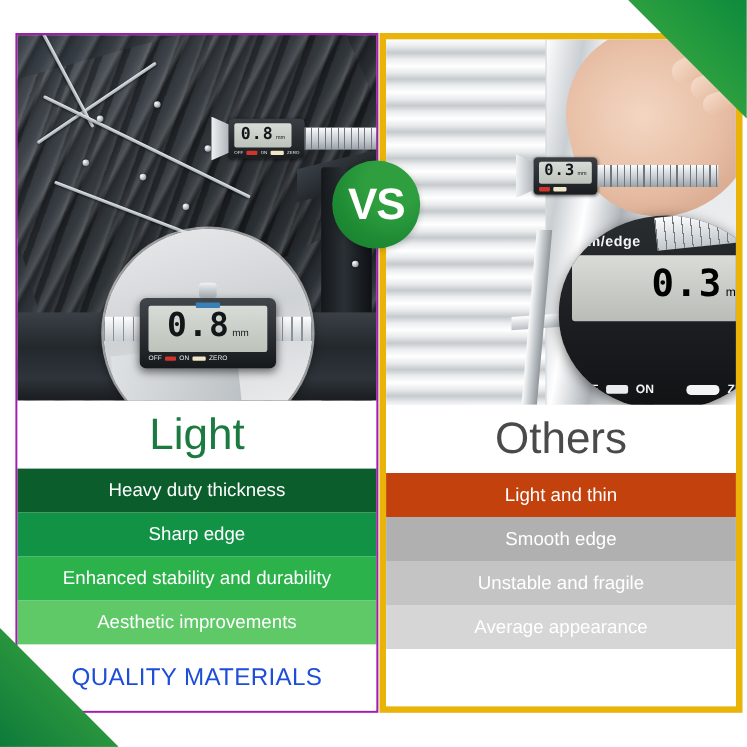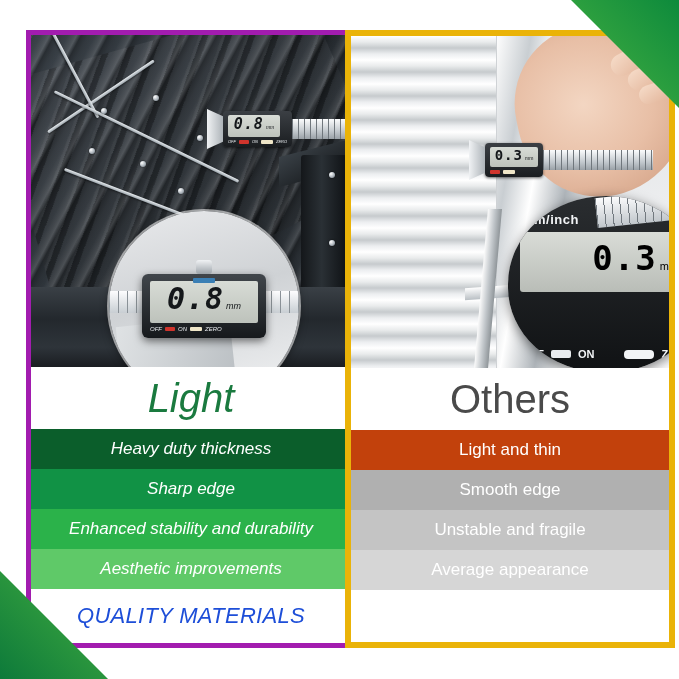--- a/index.html
+++ b/index.html
@@ -30,21 +30,21 @@
 
   .panel {
     position:absolute;
     top:30px;
     width:330px;
     height:618px;
     background:#fff;
     display:flex;
     flex-direction:column;
   }
-  .panel-left  { left:26px;  border:5px solid #a21caf;font-style:italic; }
+  .panel-left  { left:14px;  border:2px solid #a21caf; }
   .panel-right { left:345px; border:6px solid #eab308; }
 
   
   .photo {
     position:relative;
     height:332px;
     overflow:hidden;
     flex:none;
   }
   .photo-left {
@@ -422,21 +422,21 @@
           <div class="cal-btns">
             <i class="sw-red"></i>
             <i class="sw-cream"></i>
           </div>
         </div>
         <div class="cal-rule" style="width:110px"></div>
       </div>
 
       <div class="magnifier-right">
         <div class="rcal-top-rule"></div>
-        <span class="rcal-label">mm/inch</span>
+        <span class="rcal-label">mm/edge</span>
         <div class="rcal-screen">
           <span class="cal-digits">0.3</span>
           <span class="cal-unit">mm</span>
         </div>
         <div class="rcal-controls">
           <span>OFF</span>
           <i class="sw"></i>
           <span>ON</span>
           <i class="rcal-spacer"></i>
           <i class="sw2"></i>
@@ -460,17 +460,20 @@
       </div>
       <div class="feat-row" style="background:#d6d6d6">
         <span>Average appearance</span>
       </div>
       <div class="foot-row">
         <span class="foot-text"></span>
       </div>
     </div>
   </div>
 
+  <div class="vs-badge">
+    <span class="vs-text">VS</span>
+  </div>
 
 </div>
 
 <div class="corner-tr"></div>
 <div class="corner-bl"></div>
 
 </body></html>

